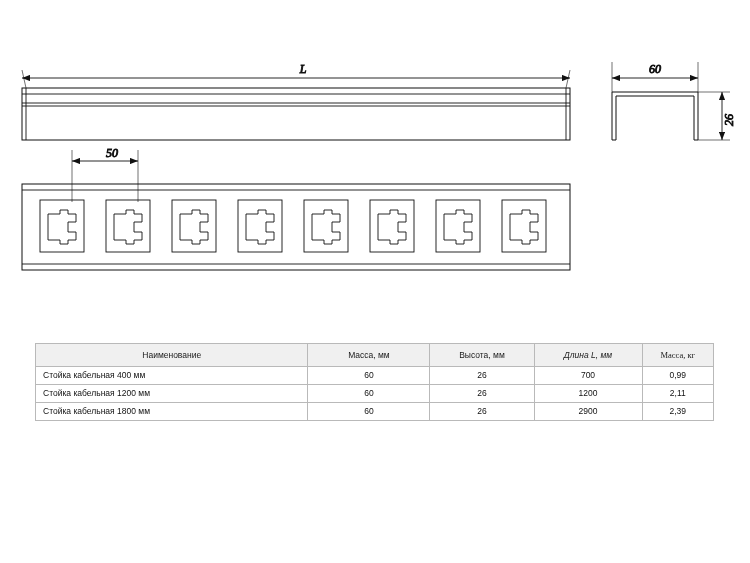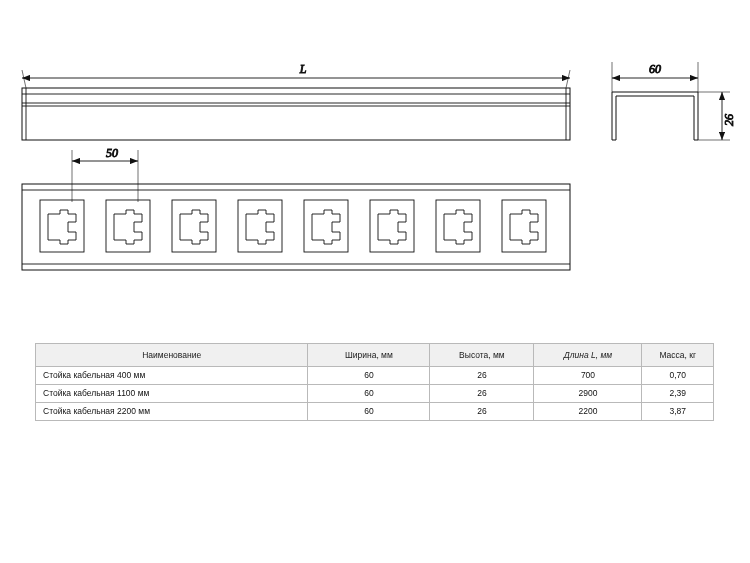--- a/index.html
+++ b/index.html
@@ -66,21 +66,21 @@
     text-align: center;
   }
   table.spec tbody td.name {
     text-align: left;
     padding-left: 7px;
   }
   .c0 { width: 274px; }
   .c1 { width: 122px; }
   .c2 { width: 104px; margin-top: 40px; }
   .c3 { width: 108px; font-style: italic; }
-  .c4 { width: 71px; }
+  .c4 { width: 71px; font-family: Liberation Serif, serif; }
 </style>
 </head>
 <body>
 
 <div id="page">
 
   <svg class="drawing" viewBox="0 0 750 330">
     <defs>
       <marker id="arrL" markerWidth="9" markerHeight="7" refX="0" refY="3.5" orient="auto">
         <path d="M9,0 L0,3.5 L9,7 z" fill="#111"></path>
@@ -189,45 +189,45 @@
       <text class="dim-label" x="112" y="157" text-anchor="middle">50</text>
 
     </g>
   </svg>
 
   <div class="table-wrap">
     <table class="spec">
       <thead>
         <tr>
           <th class="c0">Наименование</th>
-          <th class="c1">Ширина, мм</th>
+          <th class="c1">Масса, мм</th>
           <th class="c2">Высота, мм</th>
           <th class="c3">Длина L, мм</th>
           <th class="c4">Масса, кг</th>
         </tr>
       </thead>
       <tbody>
         <tr>
           <td class="name">Стойка кабельная 400 мм</td>
           <td>60</td>
           <td>26</td>
           <td>700</td>
-          <td>0,70</td>
-        </tr>
-        <tr>
-          <td class="name">Стойка кабельная 1100 мм</td>
+          <td>0,99</td>
+        </tr>
+        <tr>
+          <td class="name">Стойка кабельная 1200 мм</td>
+          <td>60</td>
+          <td>26</td>
+          <td>1200</td>
+          <td>2,11</td>
+        </tr>
+        <tr>
+          <td class="name">Стойка кабельная 1800 мм</td>
           <td>60</td>
           <td>26</td>
           <td>2900</td>
           <td>2,39</td>
         </tr>
-        <tr>
-          <td class="name">Стойка кабельная 2200 мм</td>
-          <td>60</td>
-          <td>26</td>
-          <td>2200</td>
-          <td>3,87</td>
-        </tr>
       </tbody>
     </table>
   </div>
 
 </div>
 
 </body></html>

